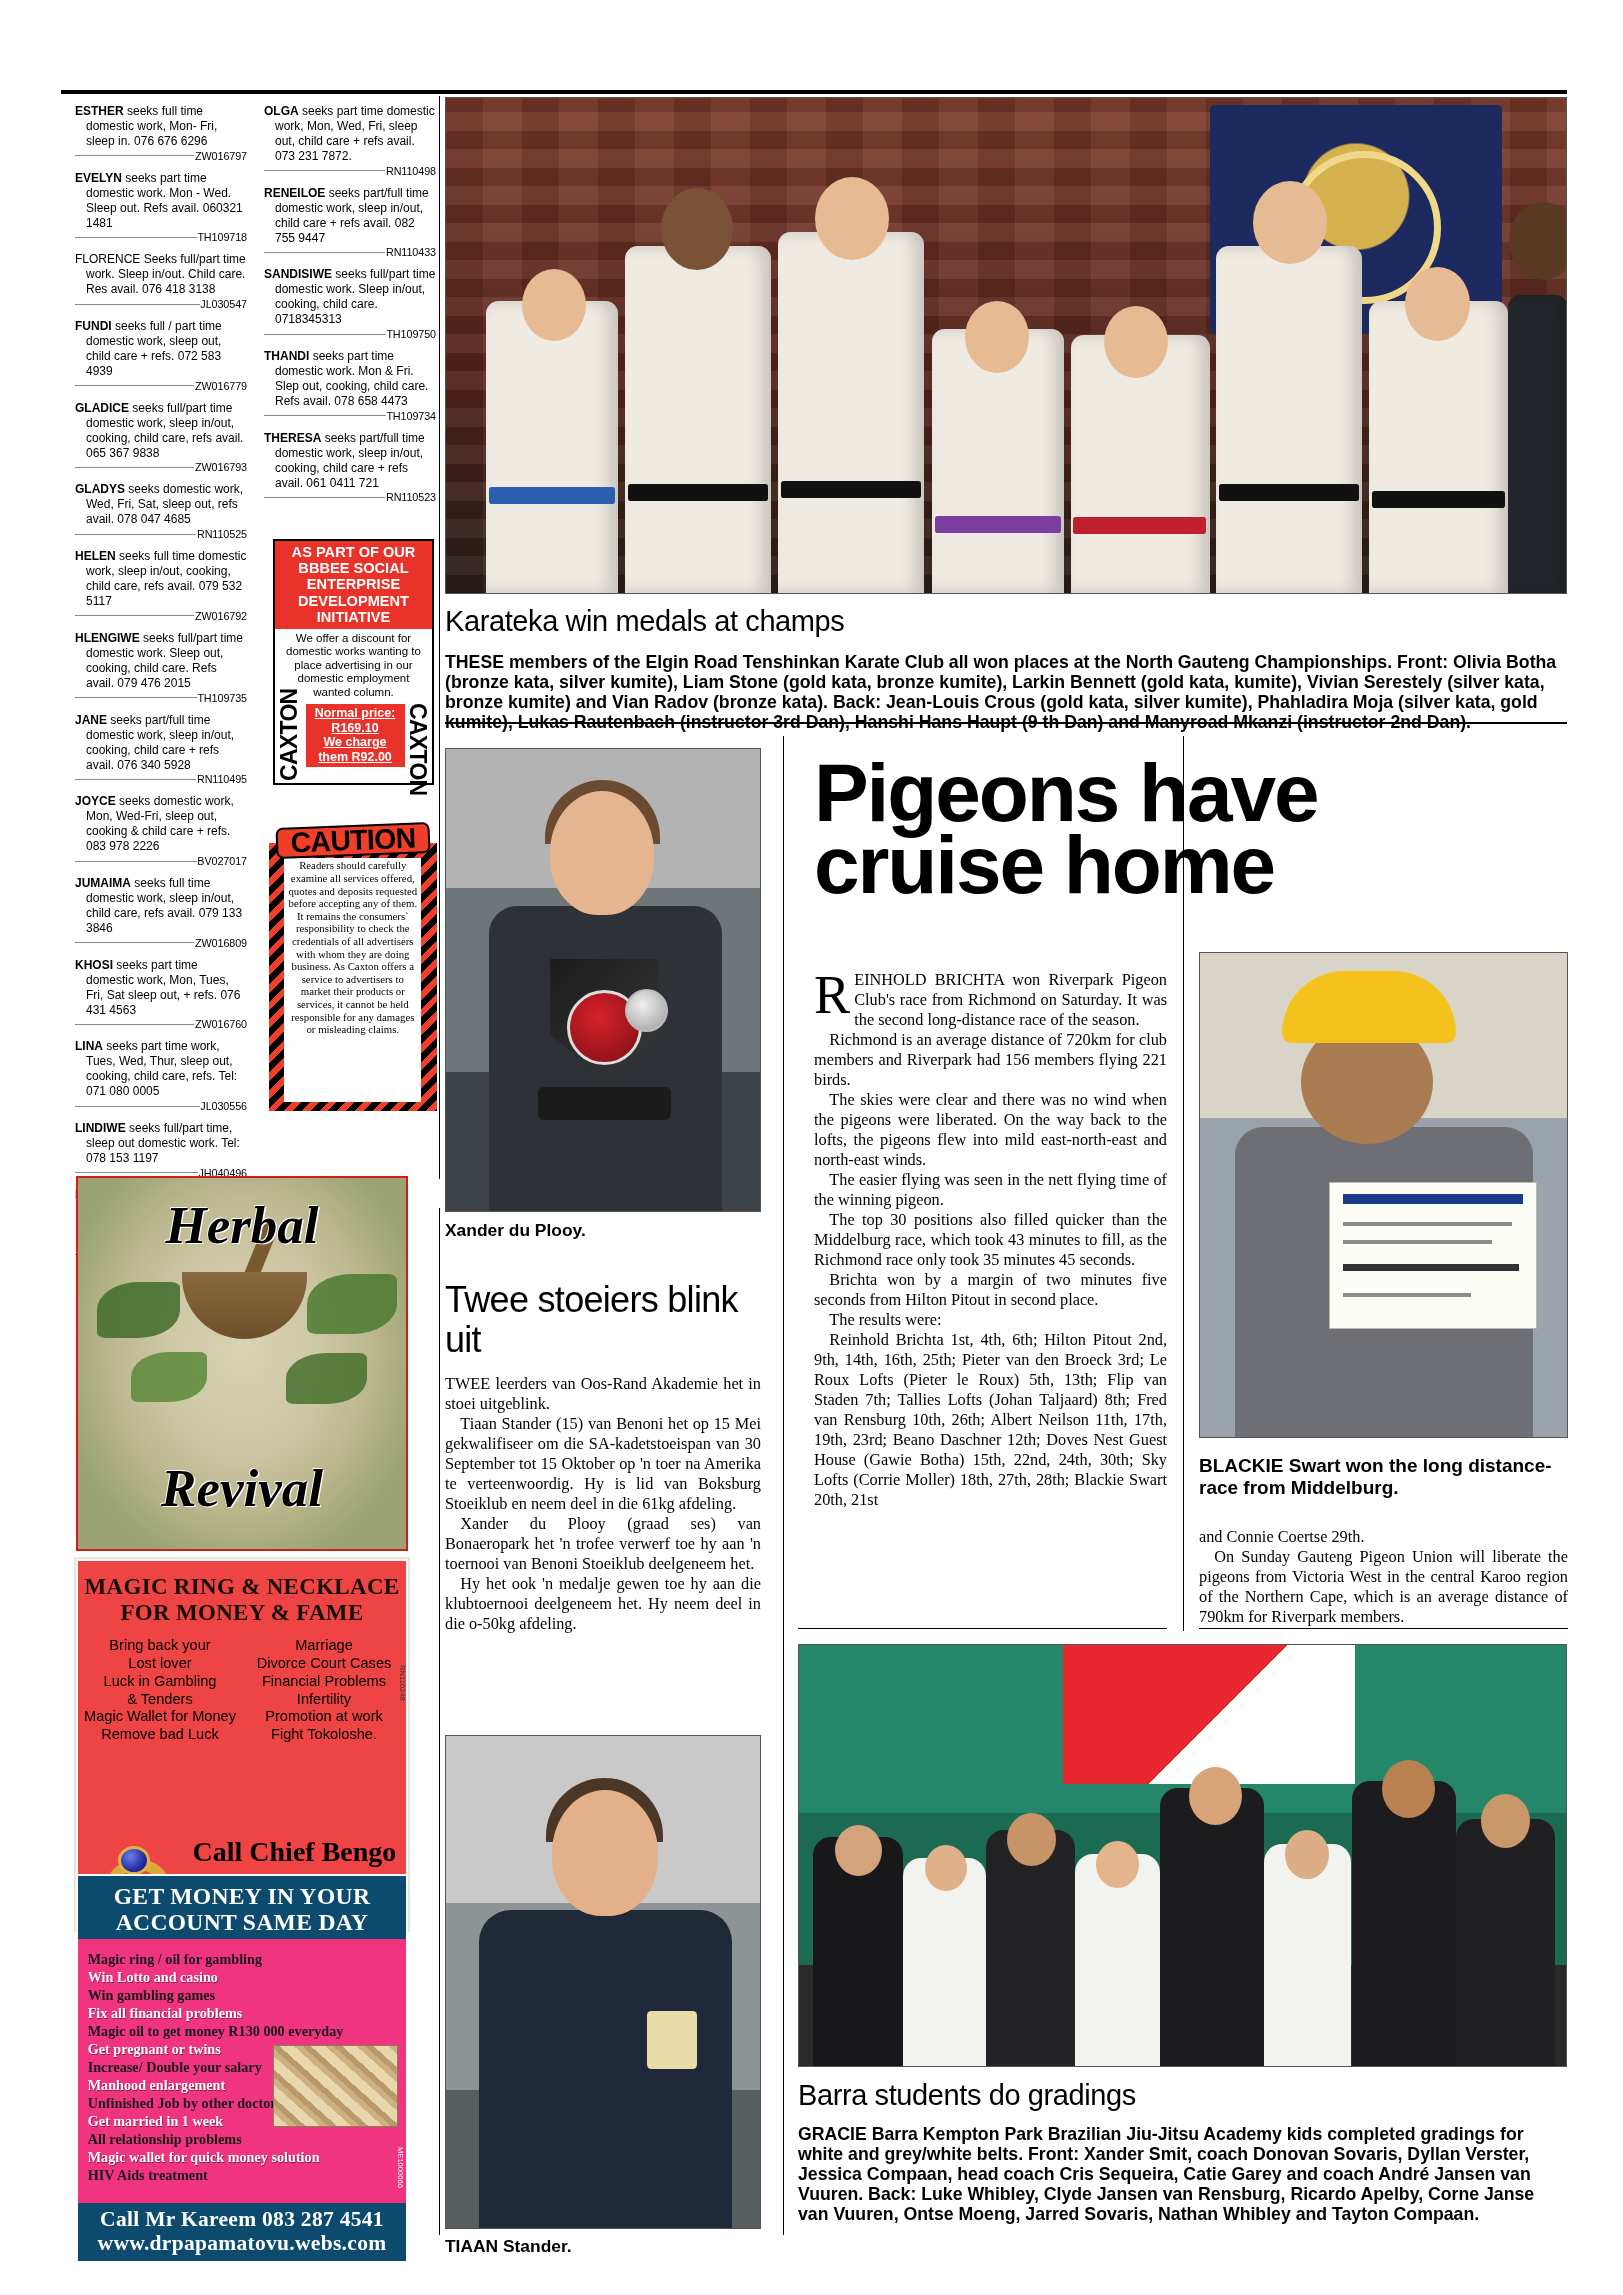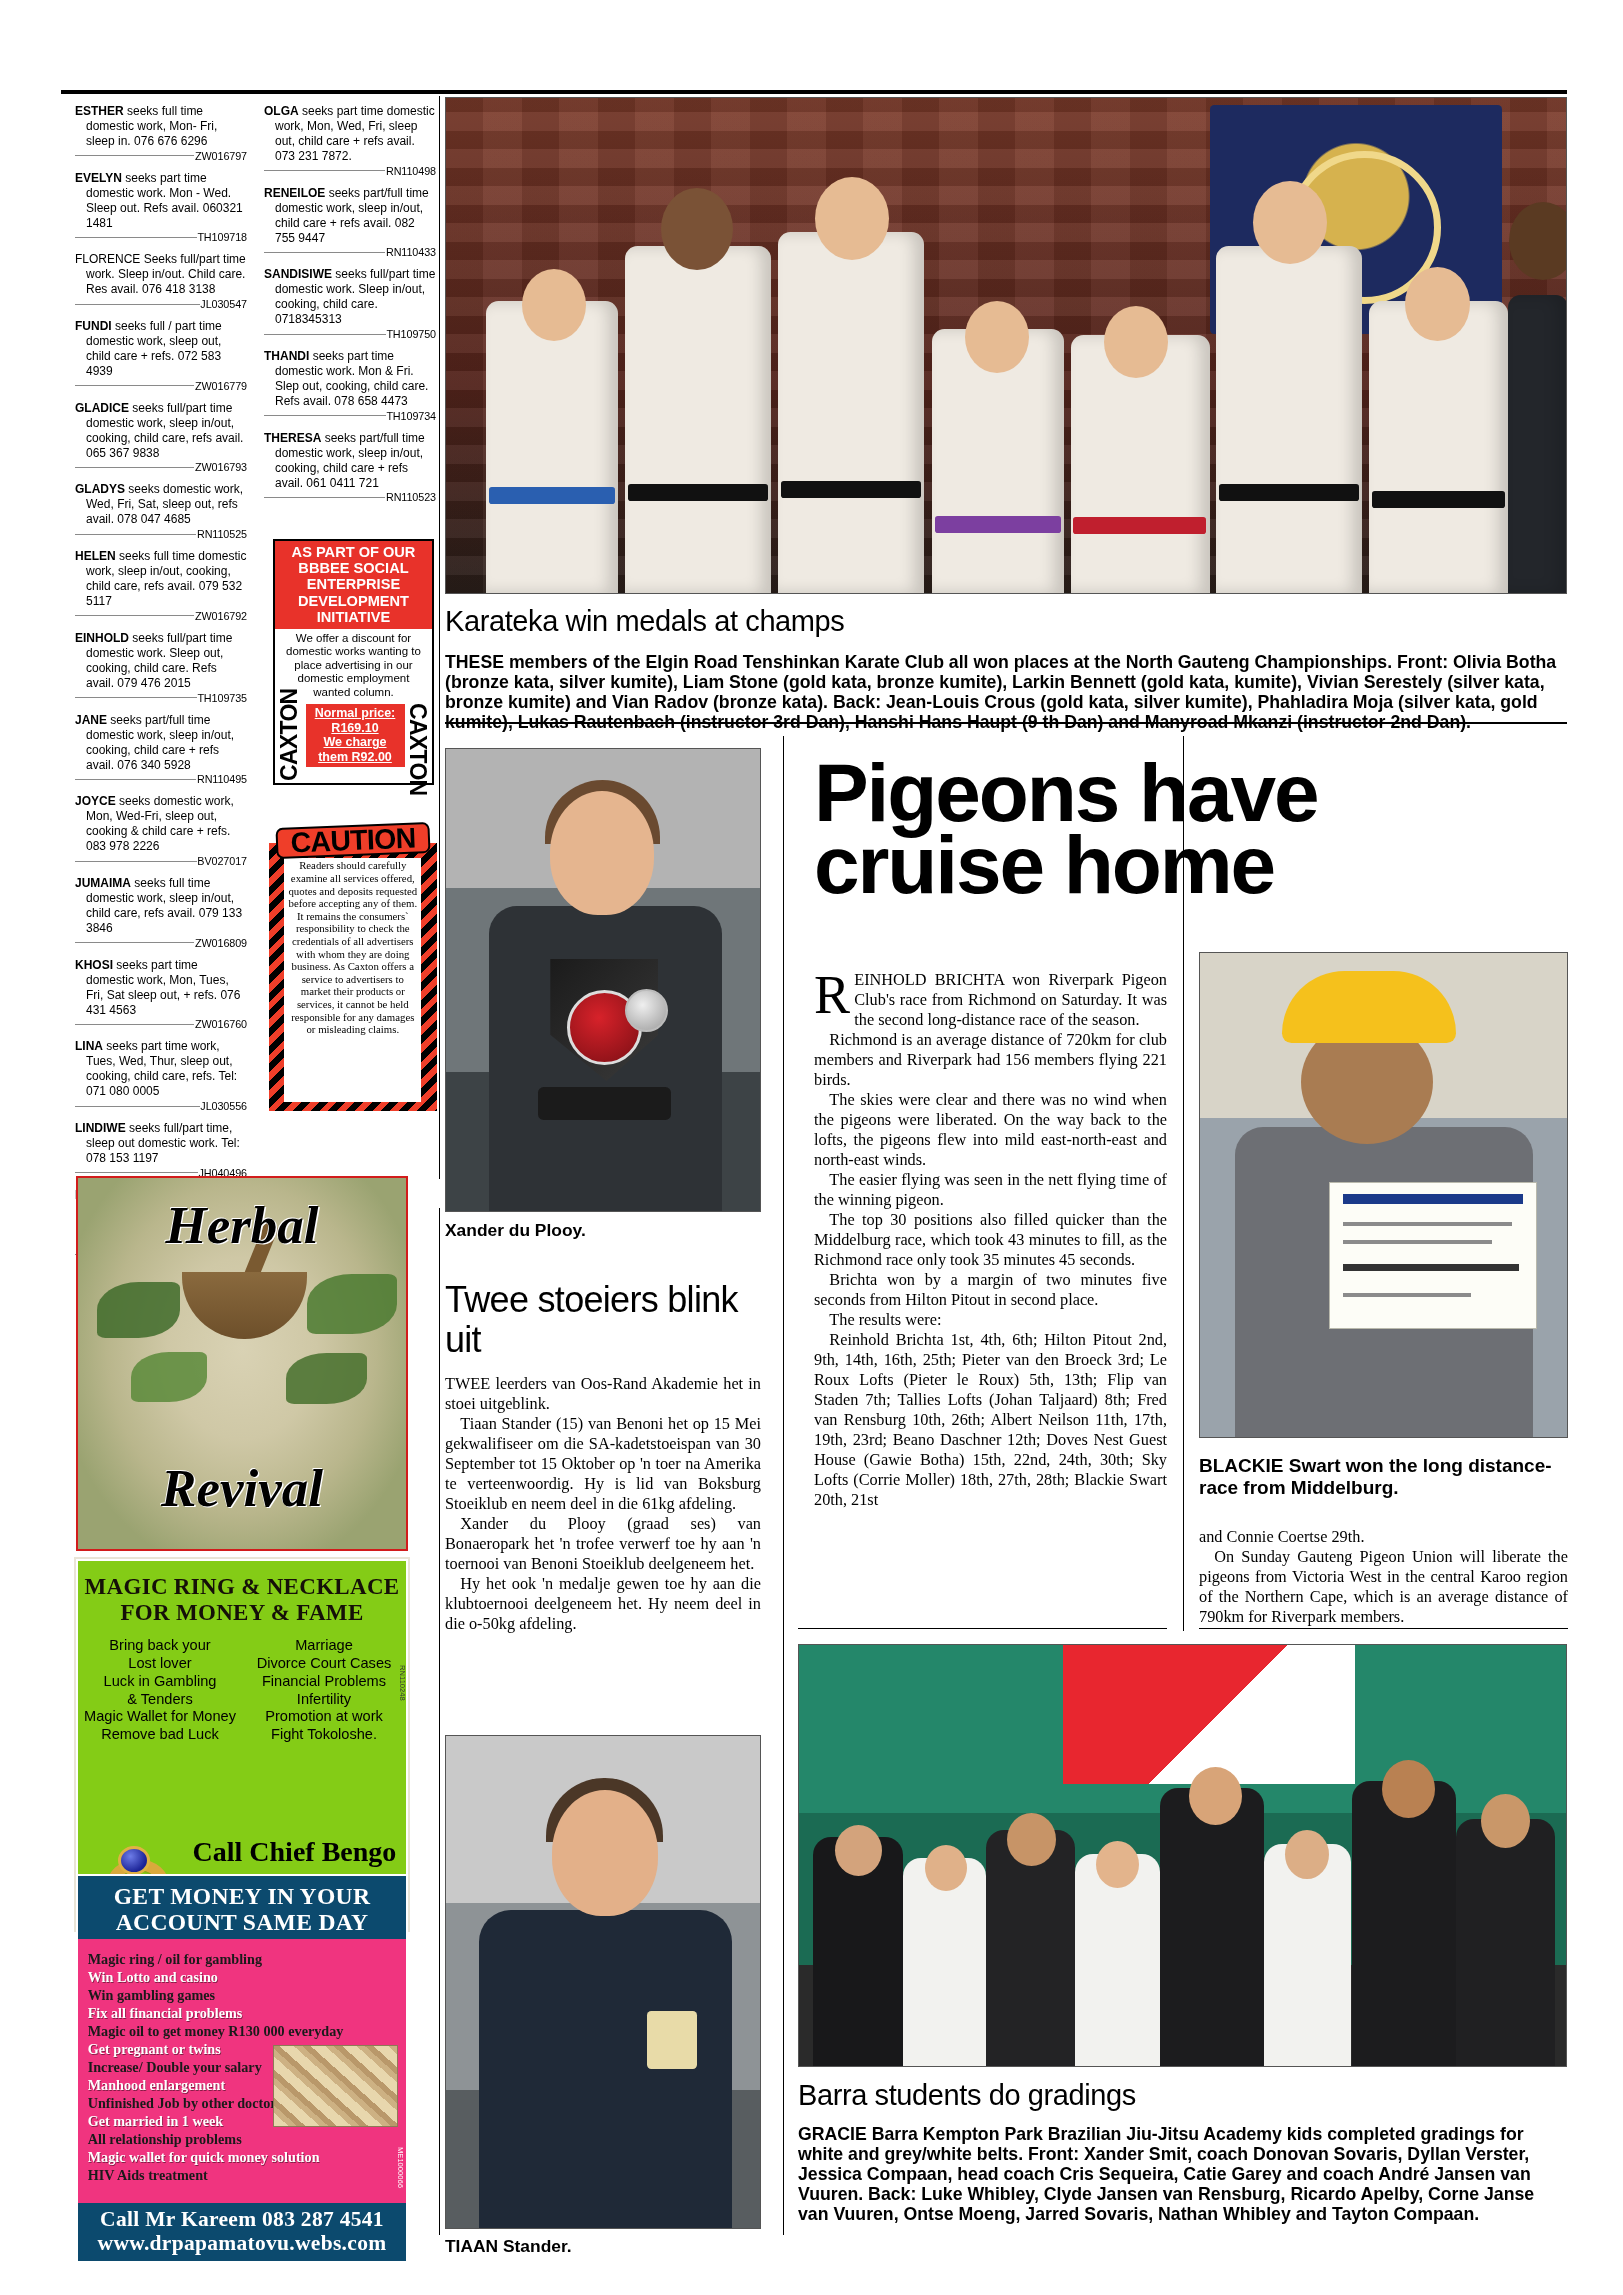--- a/index.html
+++ b/index.html
@@ -78,21 +78,21 @@
   .pestle { position:absolute; left:174px; top:43px; width:15.3px; height:69px; background:#7a5a31;
             transform:rotate(22deg); border-radius:5.6px;}
   .herbal-word { position:absolute; width:100%; text-align:center;
      font-family:"Liberation Serif", serif; font-style:italic; font-weight:bold; color:#000000;
      text-shadow: 1.4px 1.4px 0 #fff, -0.7px -0.7px 0 #fff; }
   .herbal-word.t1 { top:16.7px; font-size:53px; }
   .herbal-word.t2 { top:280px; font-size:53px; }
 
   
   .magic { position:absolute; left:76px; top:1559px; width:332px; height:371px;
-           background:#84cc16; border:2.8px solid #fff; outline:2.1px solid #e9e4d6; overflow:hidden; }
+           background:#ef4444; border:2.8px solid #fff; outline:2.1px solid #e9e4d6; overflow:hidden; }
   .magic h2 { text-align:center; font-family:"Liberation Serif", serif; font-weight:bold;
               font-size:23px; line-height:25px; color:#151008; margin-top:12.5px; letter-spacing:0.3px; }
   .magic-cols { display:flex; margin-top:12.5px; font-size:14.6px; line-height:17.7px; text-align:center; }
   .magic-cols > div { flex:1; }
   .magic-ring { position:absolute; left:23.6px; bottom:12.5px; width:72px; height:72px; }
   .magic-ring .band { position:absolute; left:4.2px; top:15.3px; width:64px; height:56px; border:11.8px solid #d9a93c;
      border-radius:50%; box-shadow: inset 0 0 2.8px #8b6a16; }
   .magic-ring .gem { position:absolute; left:16.7px; top:2.8px; width:32px; height:29px; border-radius:50%;
      background:radial-gradient(circle at 36% 32%, #6d7ce8, #1b2396 70%); border:3.5px solid #e0b243; }
   .magic-call { position:absolute; right:9.7px; bottom:60px; font-family:"Liberation Serif", serif;
@@ -277,21 +277,21 @@
         </div>
       </div>
       <div class="cls-ad">
         <p><b>HELEN</b> seeks full time domestic work, sleep in/out, cooking, child care, refs avail. 079 532 5117</p>
         <div class="cls-ref">
           <span class="ln"></span>
           <span class="rf">ZW016792</span>
         </div>
       </div>
       <div class="cls-ad">
-        <p><b>EINHOLD</b> seeks full/part time domestic work. Sleep out, cooking, child care. Refs avail. 079 476 2015</p>
+        <p><b>HLENGIWE</b> seeks full/part time domestic work. Sleep out, cooking, child care. Refs avail. 079 476 2015</p>
         <div class="cls-ref">
           <span class="ln"></span>
           <span class="rf">TH109735</span>
         </div>
       </div>
       <div class="cls-ad">
         <p><b>JANE</b> seeks part/full time domestic work, sleep in/out, cooking, child care + refs avail. 076 340 5928</p>
         <div class="cls-ref">
           <span class="ln"></span>
           <span class="rf">RN110495</span>

